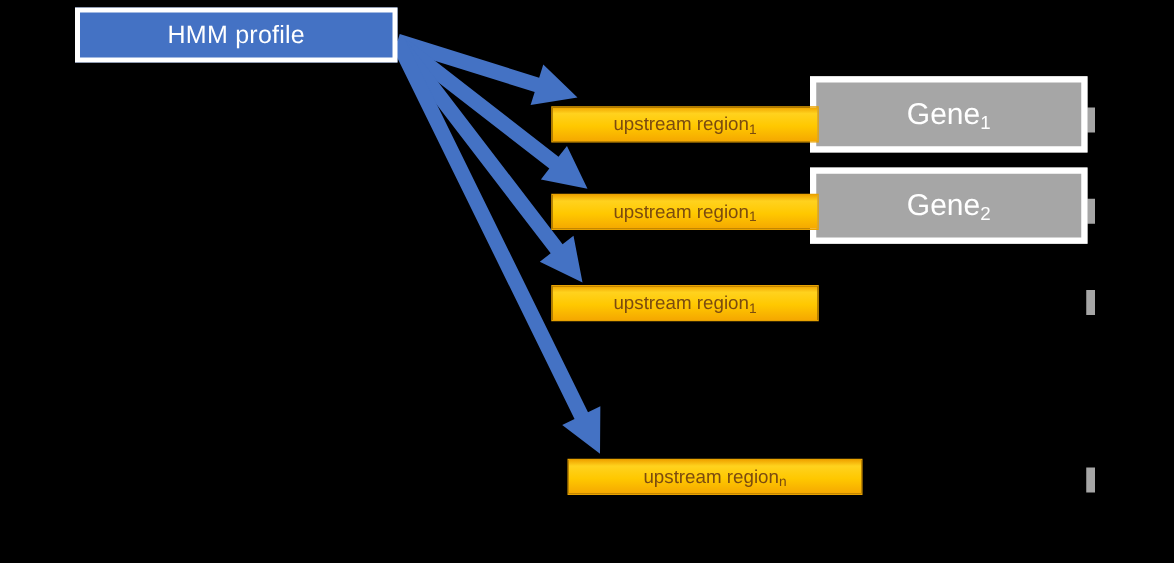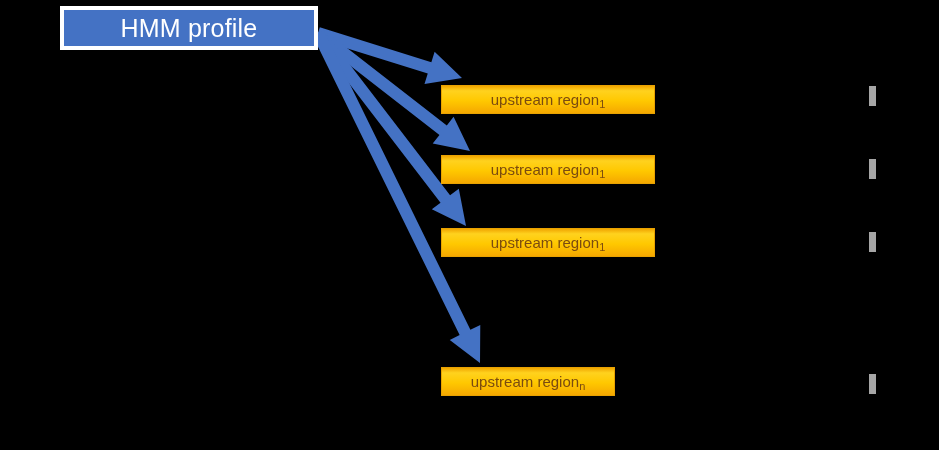--- a/index.html
+++ b/index.html
@@ -26,21 +26,21 @@
     background: #4472C4;
     border: 4px solid #FFFFFF;
     box-sizing: border-box;
     display: flex;
     align-items: center;
     justify-content: center;
     z-index: 5;
   }
   .hmm-box .label {
     color: #FFFFFF;
-    font-size: 25px;
+    font-size: 20px;
     letter-spacing: 0.2px;
     white-space: nowrap;
   }
 
   
   #arrows {
     position: absolute;
     left: 0;
     top: 0;
     width: 939px;
@@ -114,22 +114,32 @@
   </div>
 
   <svg id="arrows" viewBox="0 0 939 450" xmlns="http://www.w3.org/2000/svg">
       <polygon points="316.21,38.73 427.76,73.59 424.48,84.08 462.00,78.00 434.62,51.63 431.34,62.13 319.79,27.27" fill="#4472C4"></polygon>
       <polygon points="314.32,37.74 439.46,134.89 432.72,143.58 470.00,151.00 453.57,116.72 446.82,125.41 321.68,28.26" fill="#4472C4"></polygon>
       <polygon points="313.24,36.65 440.55,202.67 431.82,209.36 466.00,226.00 458.80,188.67 450.07,195.37 322.76,29.35" fill="#4472C4"></polygon>
       <polygon points="312.61,35.64 459.63,335.12 449.76,339.97 480.00,363.00 480.28,324.99 470.40,329.84 323.39,30.36" fill="#4472C4"></polygon>
     </svg>
 
   <div class="gene-nub" style="left:869px; top:86px;"></div>
+  <div class="gene-box" style="left:648px; top:61px; width:222px; height:61px;">
+    <span class="label">
+      <span>Gene</span><sub>1</sub>
+    </span>
+  </div>
 
   <div class="gene-nub" style="left:869px; top:159px;"></div>
+  <div class="gene-box" style="left:648px; top:134px; width:222px; height:61px;">
+    <span class="label">
+      <span>Gene</span><sub>2</sub>
+    </span>
+  </div>
 
   <div class="gene-nub" style="left:869px; top:232px;"></div>
 
   <div class="gene-nub" style="left:869px; top:374px;"></div>
 
   <div class="upstream-box" style="left:441px; top:85px; width:214px;">
     <span class="label">
       <span>upstream region</span><sub>1</sub>
     </span>
   </div>
@@ -139,19 +149,19 @@
       <span>upstream region</span><sub>1</sub>
     </span>
   </div>
 
   <div class="upstream-box" style="left:441px; top:228px; width:214px;">
     <span class="label">
       <span>upstream region</span><sub>1</sub>
     </span>
   </div>
 
-  <div class="upstream-box" style="left:441px; top:367px; width:174px;">
+  <div class="upstream-box" style="left:454px; top:367px; width:236px;">
     <span class="label">
       <span>upstream region</span><sub>n</sub>
     </span>
   </div>
 
 </div>
 
 </body></html>

